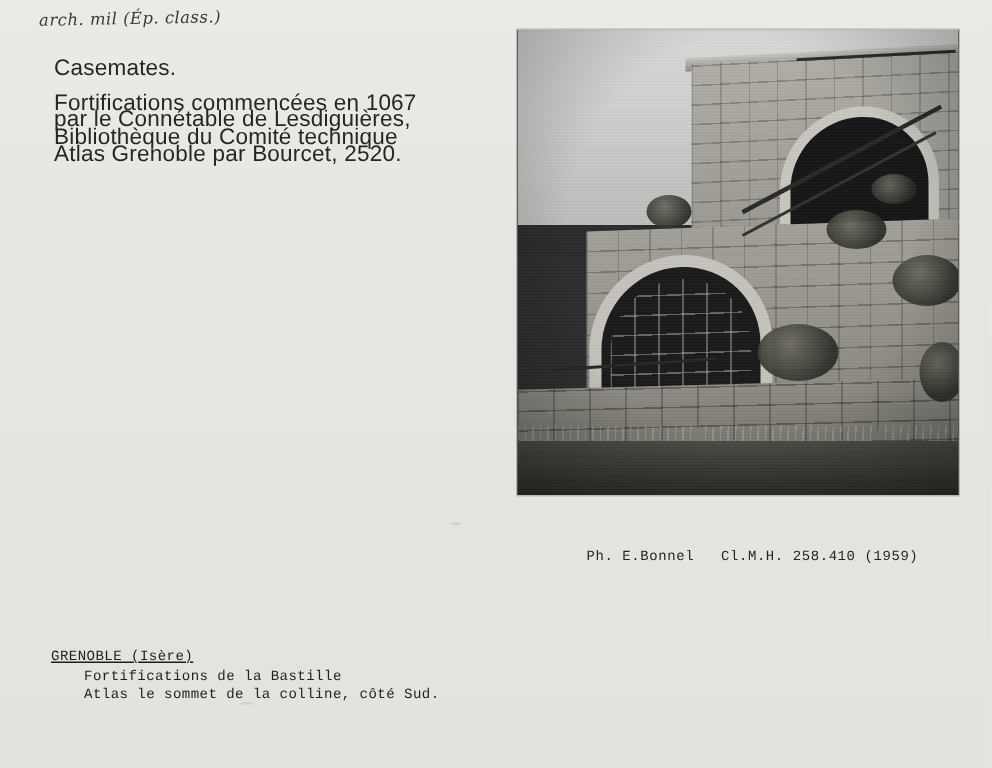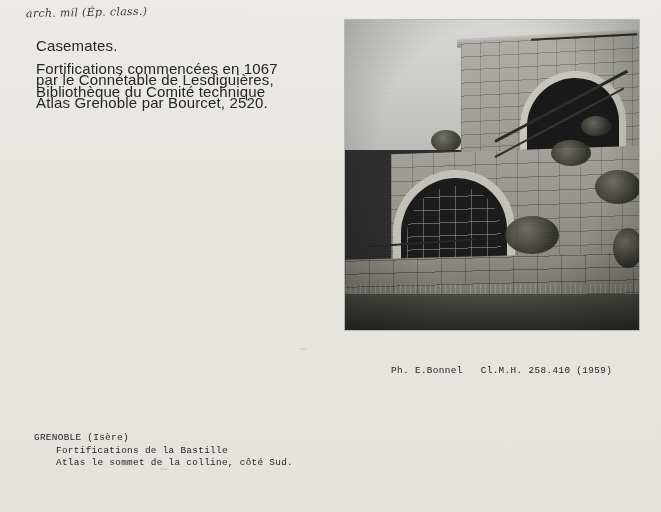--- a/index.html
+++ b/index.html
@@ -238,21 +238,21 @@
   #bottom-block {
     position: absolute;
     left: 34px;
     top: 432px;
     font-family: "Liberation Mono", monospace;
     font-size: 9.4px;
     line-height: 12.6px;
     color: #1f1f1d;
     letter-spacing: 0.3px;
   }
-  #bottom-city { white-space: pre; }
+  #bottom-city { white-space: pre; text-decoration: underline; }
   #bottom-l1, #bottom-l2 { white-space: pre; padding-left: 22px; }
 
   
   .speck {
     position: absolute;
     background: #cfcdc8;
     border-radius: 50%;
     opacity: .8;
   }
 </style>

